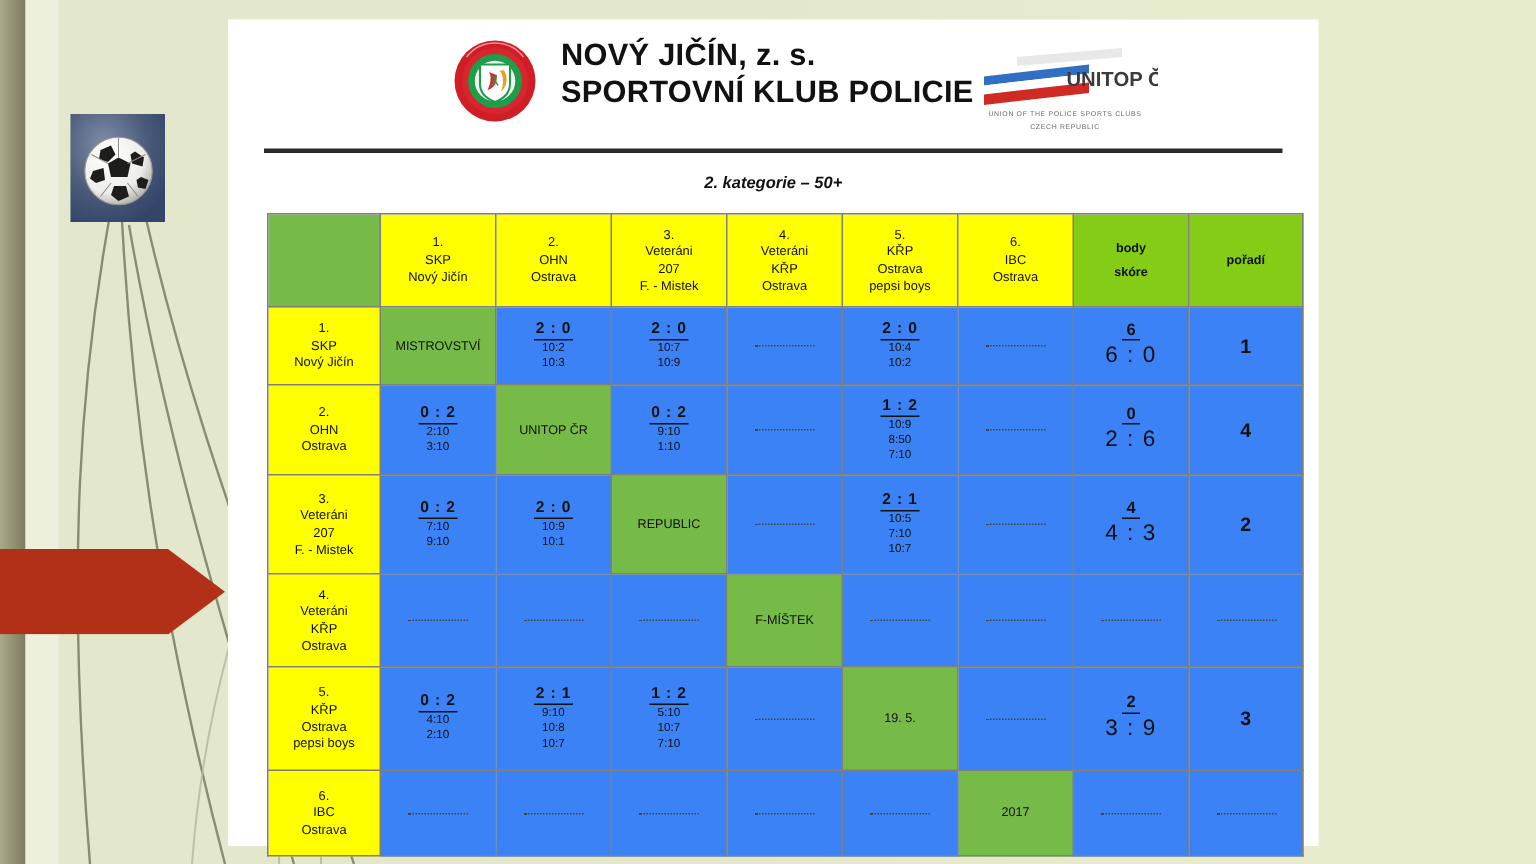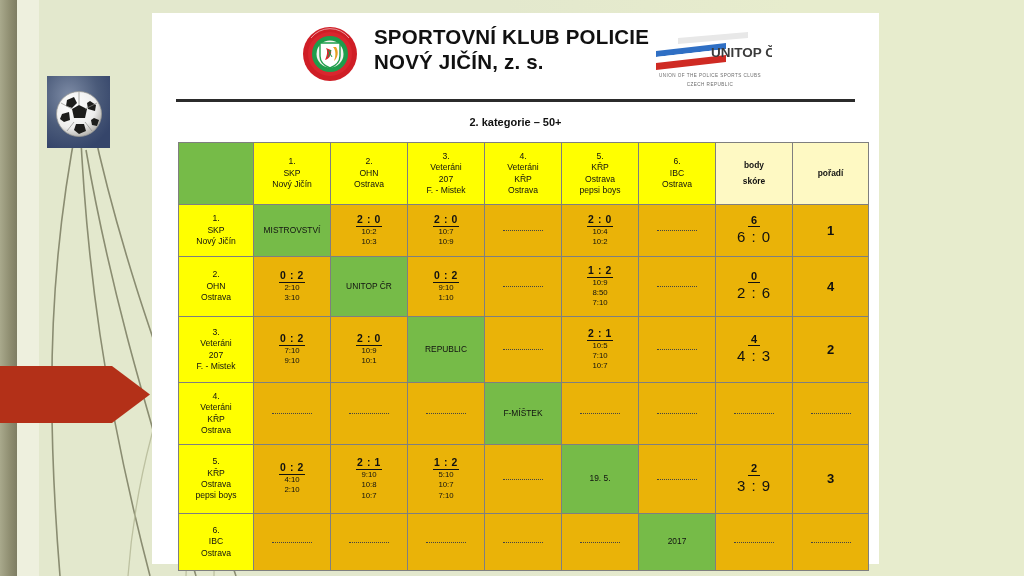--- a/index.html
+++ b/index.html
@@ -42,40 +42,40 @@
     font-weight:bold;font-size:20.5px;letter-spacing:.2px;color:#111;
     line-height:1.22;white-space:nowrap;
   }
   #logo-unitop{position:absolute;left:472px;top:7px;width:124px;height:52px;}
   #unitop-sub{
     position:absolute;left:472px;top:50px;width:124px;text-align:center;
     font-size:4.6px;color:#6b6b6b;letter-spacing:.45px;line-height:1.9;
   }
   #rule{margin:3px 24px 0 24px;height:3px;background:#2b2b2b;}
   #subtitle{
-    margin-top:14px;text-align:center;font-size:11px;font-weight:bold;color:#111;
+    margin-top:14px;text-align:center;font-size:11px;font-weight:bold;color:#111;font-style:italic;
   }
   
   #tbl-wrap{margin:14px 0 0 26px;}
   table{border-collapse:collapse;table-layout:fixed;}
   td{
     border:1px solid #7f7f7f;
     text-align:center;vertical-align:middle;
     font-size:8.6px;color:#111;line-height:1.32;
     padding:1px 1px;
   }
   .c0{width:72px;}
   .cteam{width:74px;}
   .cpts{width:74px;}
   .crank{width:73px;}
   .yellow{background:#ffff00;}
   .green{background:#76bb48;font-weight:normal;font-size:8.4px;}
-  .red{background:#fef9c3;font-weight:bold;font-size:8.4px;}
+  .red{background:#84cc16;font-weight:bold;font-size:8.4px;}
   .hdr-corner{background:#76bb48;}
-  .white{background:#eab308;}
+  .white{background:#3b82f6;}
   .rowlbl{font-size:8.6px;}
   
   .sets{
     font-weight:bold;font-size:10.4px;letter-spacing:.6px;
     border-bottom:1.4px solid #111;display:inline-block;padding:0 1px 0 1px;
     line-height:1.15;
   }
   .leg{font-size:7.8px;line-height:1.32;color:#111;}
   .dash{
     display:inline-block;width:40px;border-top:1.4px dotted #444;
@@ -157,22 +157,22 @@
         <circle cx="28" cy="28" r="13.5" fill="#f4f4f0"></circle>
         <path d="M28 17 L38 17 L38 30 C38 36 33 40 28 42 C23 40 18 36 18 30 L18 17 Z" fill="#ffffff" stroke="#1e9d4b" stroke-width="1.4"></path>
         <path d="M24 22 C26 25, 25 30, 23 34 C27 33, 30 29, 29 24 Z" fill="#d9262e"></path>
         <path d="M31 21 C34 24, 34 30, 32 35 C36 32, 37 25, 34 21 Z" fill="#e8a020"></path>
         <path d="M26 24 L30 31 M29 24 L26 31" stroke="#1e9d4b" stroke-width="1"></path>
         <path d="M9 12 A 24 24 0 0 1 47 12" fill="none" stroke="#ffffff" stroke-width="1" opacity=".55"></path>
       </svg>
     </div>
 
     <div id="title">
+      <div class="l">NOVÝ JIČÍN, z. s.</div>
       <div class="l">SPORTOVNÍ KLUB POLICIE</div>
-      <div class="l">NOVÝ JIČÍN, z. s.</div>
     </div>
 
     <div id="logo-unitop">
       <svg viewBox="0 0 124 52" width="124" height="52">
         <path d="M8 22 L78 14 L78 20 L8 28 Z" fill="#2f6fc4"></path>
         <path d="M8 28 L78 20 L78 26 L8 34 Z" fill="#ffffff"></path>
         <path d="M8 34 L78 26 L78 33 L8 41 Z" fill="#cf2a23"></path>
         <path d="M30 9 L100 3 L100 9 L30 15 Z" fill="#e8e8e8"></path>
         <text x="63" y="28" font-family="Liberation Sans, sans-serif" font-size="13.5" font-weight="bold" fill="#3b3b3b">UNITOP ČR</text>
       </svg>

